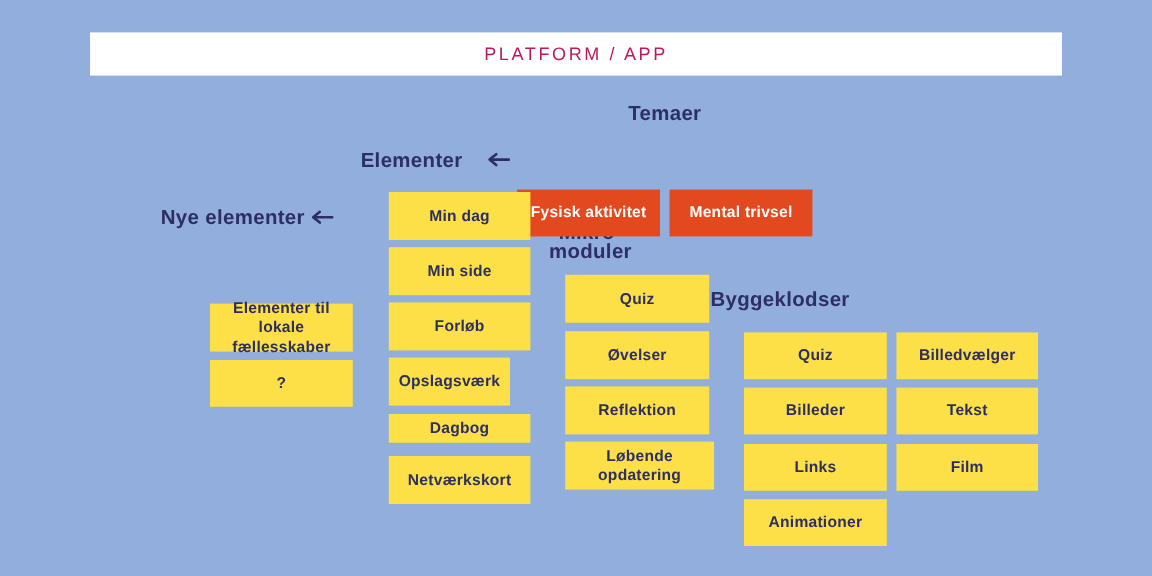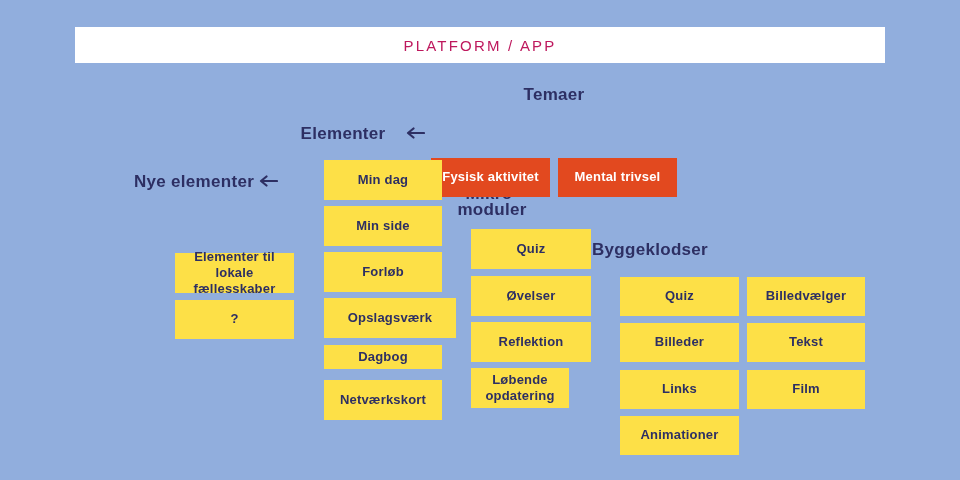--- a/index.html
+++ b/index.html
@@ -81,28 +81,28 @@
   <div class="box orange" style="left:431px; top:114px; width:119px; height:39px;">Fysisk aktivitet</div>
   <div class="box orange" style="left:558px; top:114px; width:119px; height:39px;">Mental trivsel</div>
 
   <div class="box pink" style="left:135px; top:253px; width:119px; height:40px;">Elementer til
 lokale fællesskaber</div>
   <div class="box pink" style="left:135px; top:300px; width:119px; height:39px;">?</div>
 
   <div class="box pink" style="left:284px; top:160px; width:118px; height:40px;">Min dag</div>
   <div class="box pink" style="left:284px; top:206px; width:118px; height:40px;">Min side</div>
   <div class="box pink" style="left:284px; top:252px; width:118px; height:40px;">Forløb</div>
-  <div class="box pink" style="left:284px; top:298px; width:132px; height:40px;">Opslagsværk</div>
+  <div class="box pink" style="left:284px; top:298px; width:101px; height:40px;">Opslagsværk</div>
   <div class="box pink" style="left:284px; top:345px; width:118px; height:24px;">Dagbog</div>
   <div class="box pink" style="left:284px; top:380px; width:118px; height:40px;">Netværkskort</div>
 
   <div class="box pink" style="left:431px; top:229px; width:120px; height:40px;">Quiz</div>
   <div class="box pink" style="left:431px; top:276px; width:120px; height:40px;">Øvelser</div>
   <div class="box pink" style="left:431px; top:322px; width:120px; height:40px;">Reflektion</div>
-  <div class="box pink" style="left:431px; top:368px; width:98px; height:40px;">Løbende
+  <div class="box pink" style="left:431px; top:368px; width:124px; height:40px;">Løbende
 opdatering</div>
 
   <div class="box pink" style="left:580px; top:277px; width:119px; height:39px;">Quiz</div>
   <div class="box pink" style="left:707px; top:277px; width:118px; height:39px;">Billedvælger</div>
   <div class="box pink" style="left:580px; top:323px; width:119px; height:39px;">Billeder</div>
   <div class="box pink" style="left:707px; top:323px; width:118px; height:39px;">Tekst</div>
   <div class="box pink" style="left:580px; top:370px; width:119px; height:39px;text-align:right;">Links</div>
   <div class="box pink" style="left:707px; top:370px; width:118px; height:39px;">Film</div>
   <div class="box pink" style="left:580px; top:416px; width:119px; height:39px;">Animationer</div>
 

